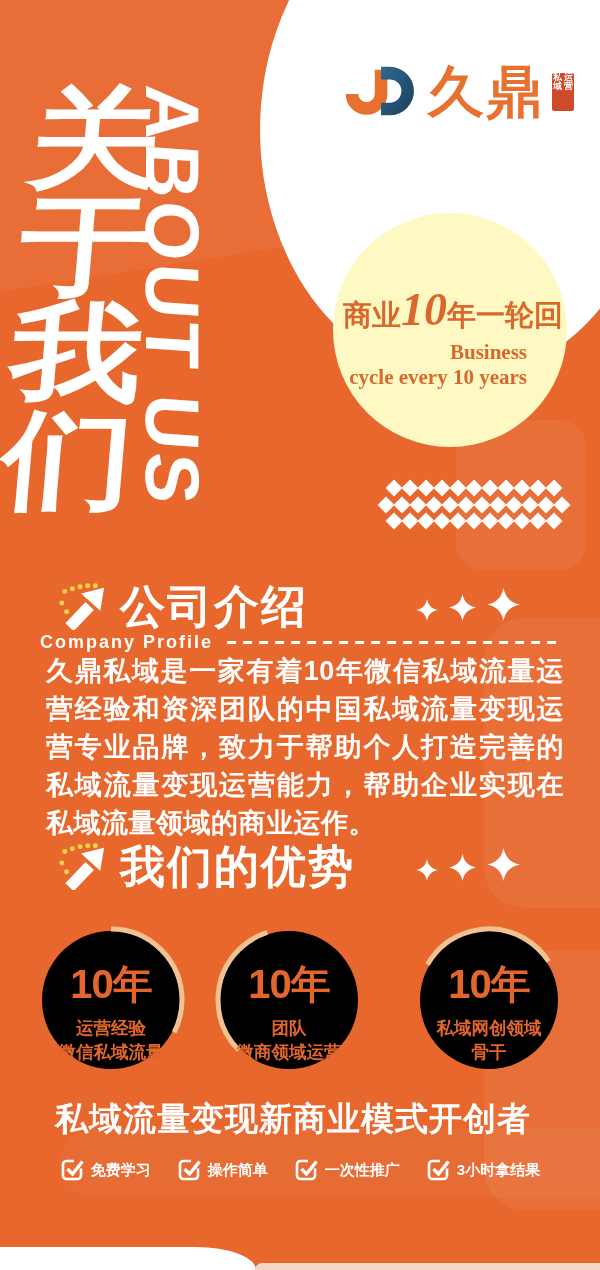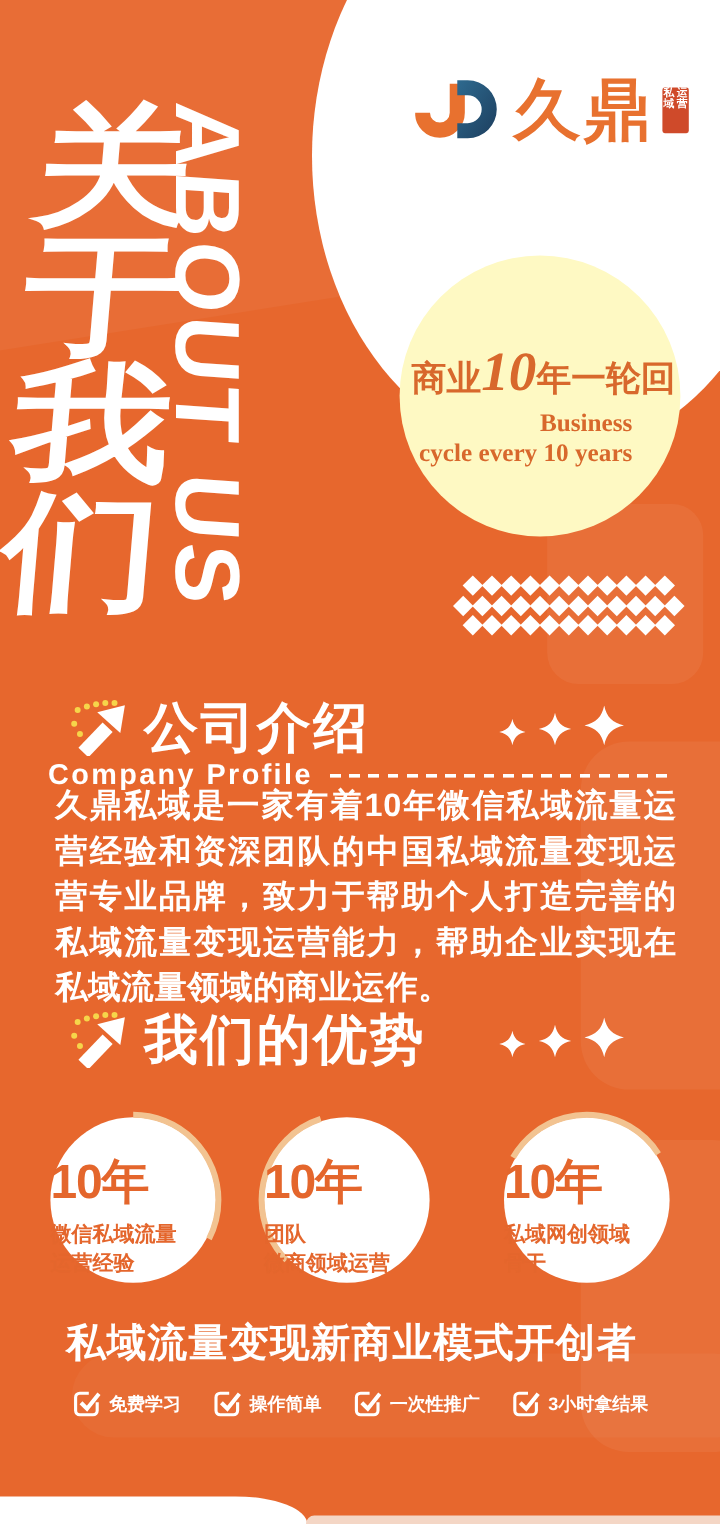--- a/index.html
+++ b/index.html
@@ -52,31 +52,31 @@
   .dm { width:12px; height:12px; background:#fff; transform:rotate(45deg);
         margin-right:4px; flex:none; }
   
   .sec { position:absolute; left:0; right:0; }
   .sec-top { display:flex; align-items:flex-end; padding-left:58px; }
   .sec-icon { width:48px; height:48px; margin-top:2px; flex:none; }
   .sec-title { margin-left:14px; font-size:45px; font-weight:900; color:#fff;
                line-height:1.05; letter-spacing:2px; }
   .stars { position:absolute; right:80px; top:8px; display:flex; align-items:flex-end; gap:11px; }
   .sub-row { display:flex; align-items:center; padding:0 40px; margin-top:2px; }
-  .sec-sub { font-size:24px; font-weight:700; color:#fff; letter-spacing:2px; white-space:nowrap; }
+  .sec-sub { font-size:18px; font-weight:700; color:#fff; letter-spacing:2px; white-space:nowrap; }
   .dash { flex:1; height:3px; margin-left:14px;
           background:repeating-linear-gradient(90deg,#fff 0 9px,transparent 9px 16px); }
   
   .body-text { position:absolute; left:46px; top:652px; width:518px;
                color:#fff; font-size:27px; line-height:38px; font-weight:600;
                text-align:justify; letter-spacing:0.5px; }
   
   .adv { position:absolute; top:931px; left:0; right:0; height:150px; }
-  .circle { position:absolute; width:138px; height:138px; background:#ffffff;
-            border-radius:50%; }
+  .circle { position:absolute; width:138px; height:138px; background:#000000;
+            border-radius:50%; text-align:center; }
   .circle .arc { position:absolute; left:-6px; top:-6px; width:150px; height:150px; }
   .c1 { left:42px; } .c2 { left:220px; } .c3 { left:420px; }
   .years { position:relative; margin-top:26px; font-size:40px; font-weight:900;
            color:#e4662c; letter-spacing:-1px; }
   .circle-label { position:relative; margin-top:5px; font-size:17.5px; font-weight:700;
                   color:#e4662c; line-height:1.35; }
   
   .tagline { position:absolute; top:1097px; left:0; right:14px; text-align:center;
              font-size:33px; font-weight:900; color:#fff; letter-spacing:1px; }
   .checklist { position:absolute; top:1158px; left:0; right:0; display:flex;
@@ -247,22 +247,22 @@
     </div>
   </div>
 
   <div class="adv">
     <div class="circle c1">
       <svg class="arc" viewBox="0 0 150 150">
         <circle cx="75" cy="75" r="71" fill="none" stroke="#f2c391" stroke-width="5" stroke-dasharray="145 302" transform="rotate(-90 75 75)"></circle>
       </svg>
       <div class="years">10年</div>
       <div class="circle-label">
+        <div>运营经验</div>
         <div>微信私域流量</div>
-        <div>运营经验</div>
       </div>
     </div>
     <div class="circle c2">
       <svg class="arc" viewBox="0 0 150 150">
         <circle cx="75" cy="75" r="71" fill="none" stroke="#f2c391" stroke-width="5" stroke-dasharray="145 302" transform="rotate(135 75 75)"></circle>
       </svg>
       <div class="years">10年</div>
       <div class="circle-label">
         <div>团队</div>
         <div>微商领域运营</div>

